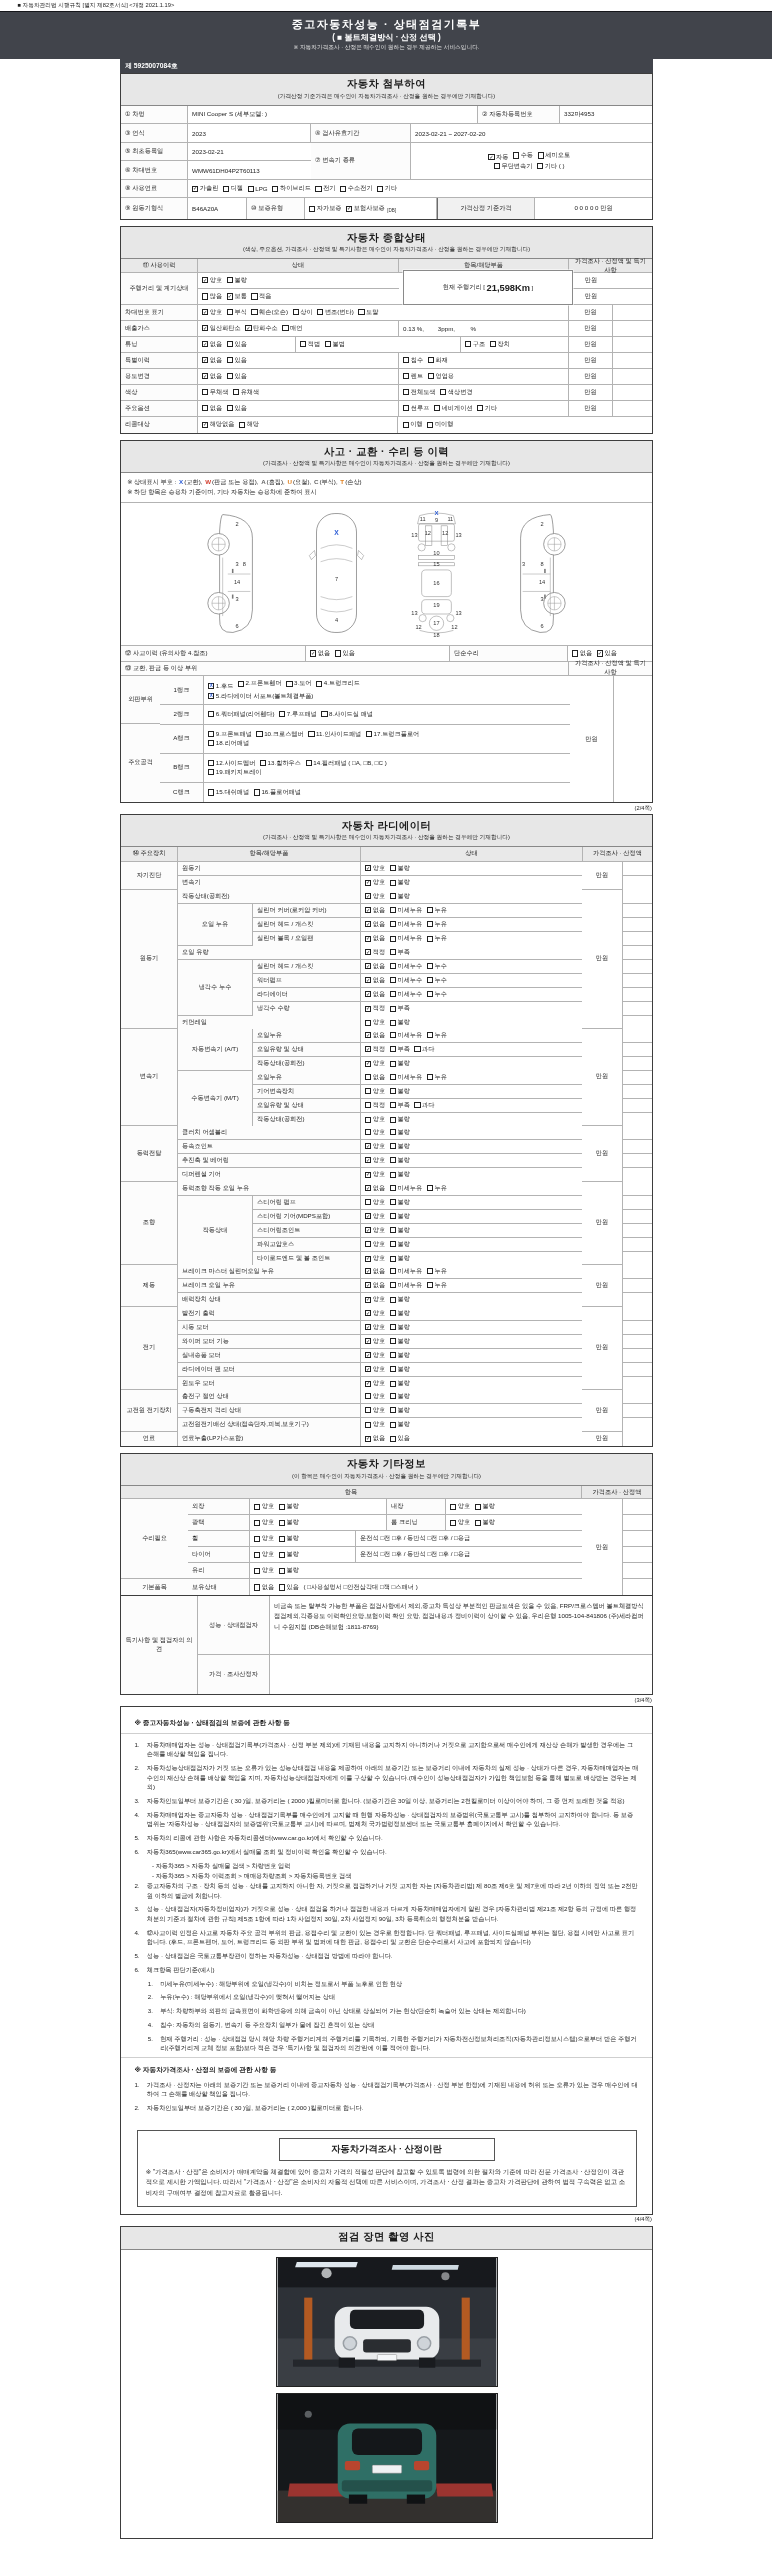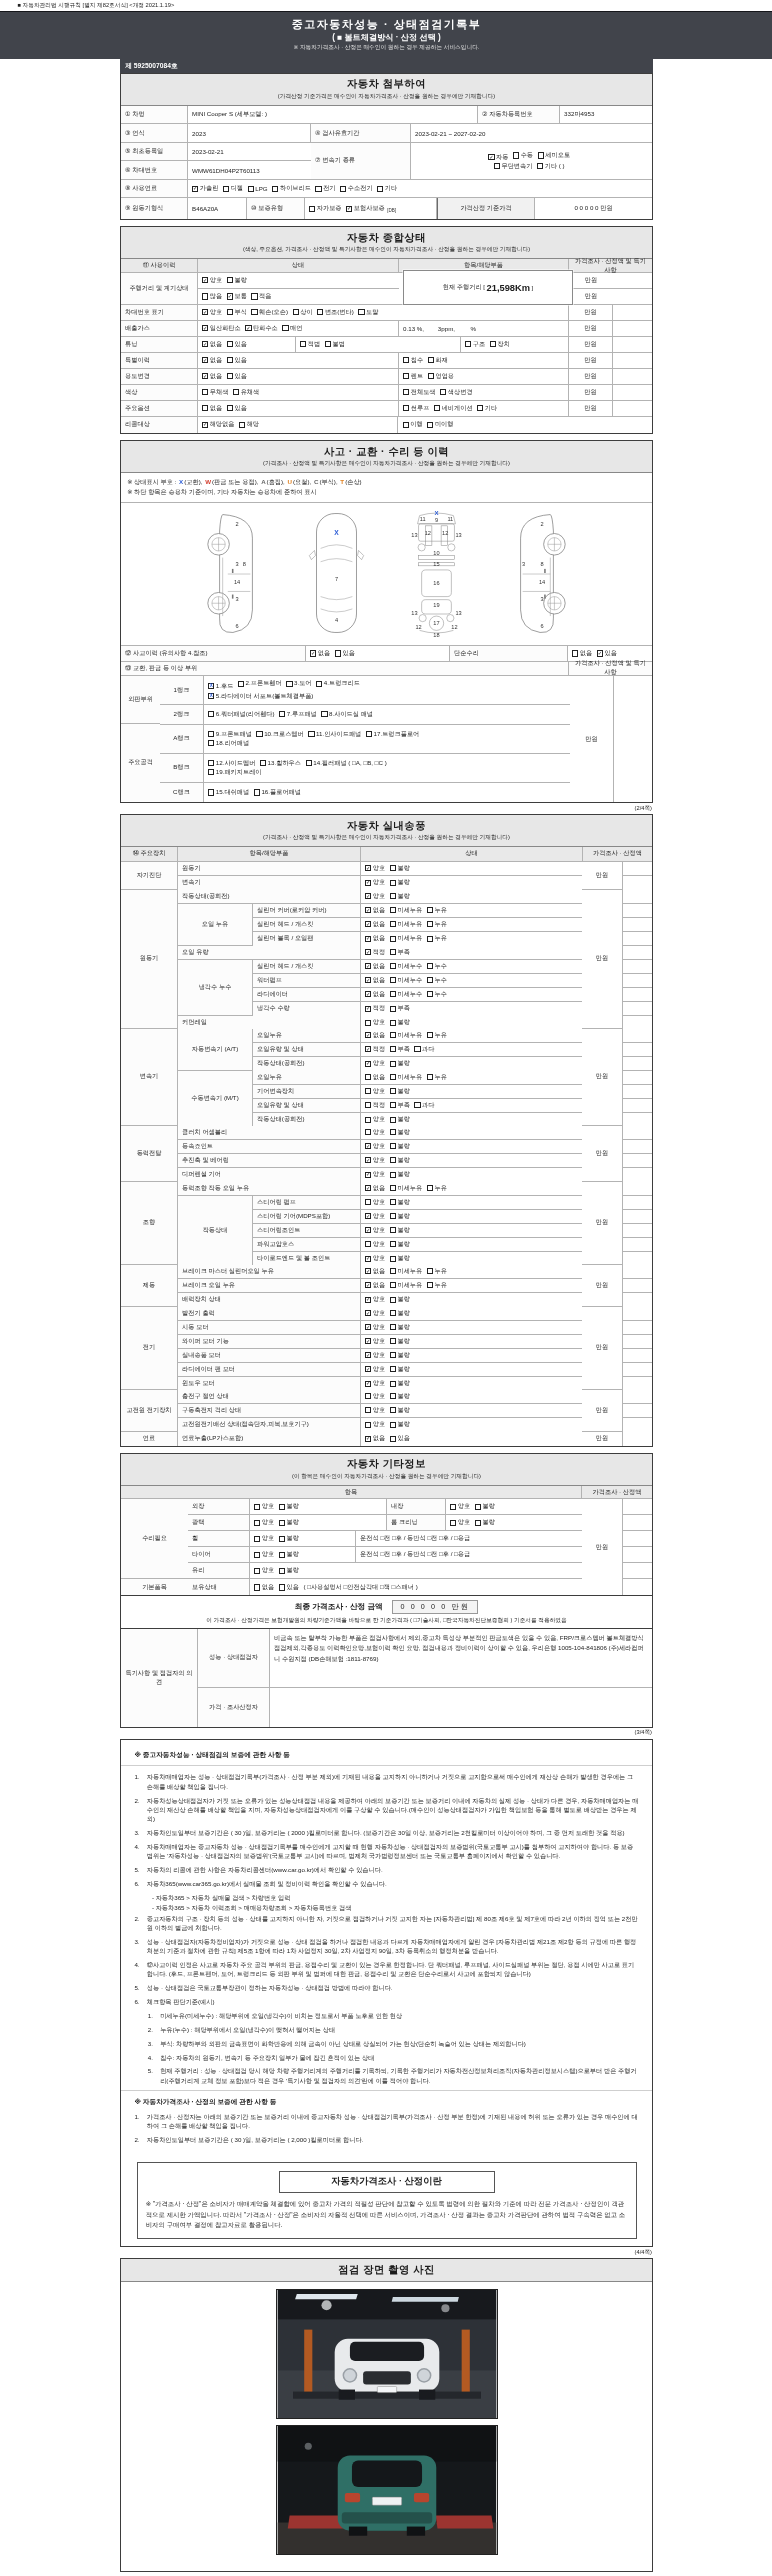--- a/index.html
+++ b/index.html
@@ -689,21 +689,21 @@
           </div>
           <div class="c center" style="width: 44px;">만원</div>
           <div class="c last" style="flex: 1 1 0%;"></div>
         </div>
       </div>
   </section>
   <div class="pagemark">(2/4쪽)</div>
 
   <section class="sec">
     <div class="sec-title">
-      <h2>자동차 실내송풍</h2>
+      <h2>자동차 라디에이터</h2>
       <div class="sub">(가격조사 · 산정액 및 특기사항은 매수인이 자동차가격조사 · 산정을 원하는 경우에만 기재합니다)</div>
     </div>
     <div id="detail-body">
         <div class="r" style="height: 14.4px; min-height: 14.4px;">
           <div class="c hd center" style="width: 57px;">⑭ 주요장치</div>
           <div class="c hd center" style="width: 183px;">항목/해당부품</div>
           <div class="c hd center" style="width: 222px;">상태</div>
           <div class="c hd center" style="flex: 1 1 0%;">가격조사 · 산정액</div>
         </div>
         <div class="r" style="height: 28px; min-height: 28px; align-items: stretch;">
@@ -1666,25 +1666,20 @@
             </div>
             <div class="r" style="height: 16px; min-height: 16px;">
               <div class="c last" style="flex: 1 1 0%;"></div>
             </div>
             <div class="r" style="height: 16px; min-height: 16px; border-bottom: none;">
               <div class="c last" style="flex: 1 1 0%;"></div>
             </div>
           </div>
         </div>
       </div>
-    <div class="finalband">
-      <span class="l1">최종 가격조사 · 산정 금액</span>
-      <span class="amt">0 0 0 0 0 만원</span>
-      <div class="l2">이 가격조사 · 산정가격은 보험개발원의 차량기준가액을 바탕으로 한 기준가격과 ( □기술사회, □한국자동차진단보증협회 ) 기준서를 적용하였음</div>
-    </div>
     <div id="opinion-body" style="border-top:1px solid #3d3d3d">
         <div class="r" style="height: 98px; min-height: 98px; align-items: stretch; border-bottom: none;">
           <div class="c lab center" style="width: 77px;">특기사항 및 점검자의 의견</div>
           <div class="col flex1">
             <div class="r" style="height: 59px; min-height: 59px;">
               <div class="c lab center" style="width: 72px;">성능 · 상태점검자</div>
               <div class="c last" style="flex: 1 1 0%; line-height: 1.7; align-items: flex-start; padding-top: 4.1px;">비금속 또는 탈부착 가능한 부품은 점검사항에서 제외,중고차 특성상 부분적인 판금도색은 있을 수 있음, FRP/크로스멤버 볼트체결방식 점검제외,각종용도 이력확인요망,보험이력 확인 요망, 점검내용과 정비이력이 상이할 수 있음, 우리은행 1005-104-841806 (주)세라컴퍼니 수원지점 (DB손해보험 :1811-8769)</div>
             </div>
             <div class="r" style="height: 39px; min-height: 39px; border-bottom: none;">
               <div class="c lab center" style="width: 72px;">가격 · 조사산정자</div>

